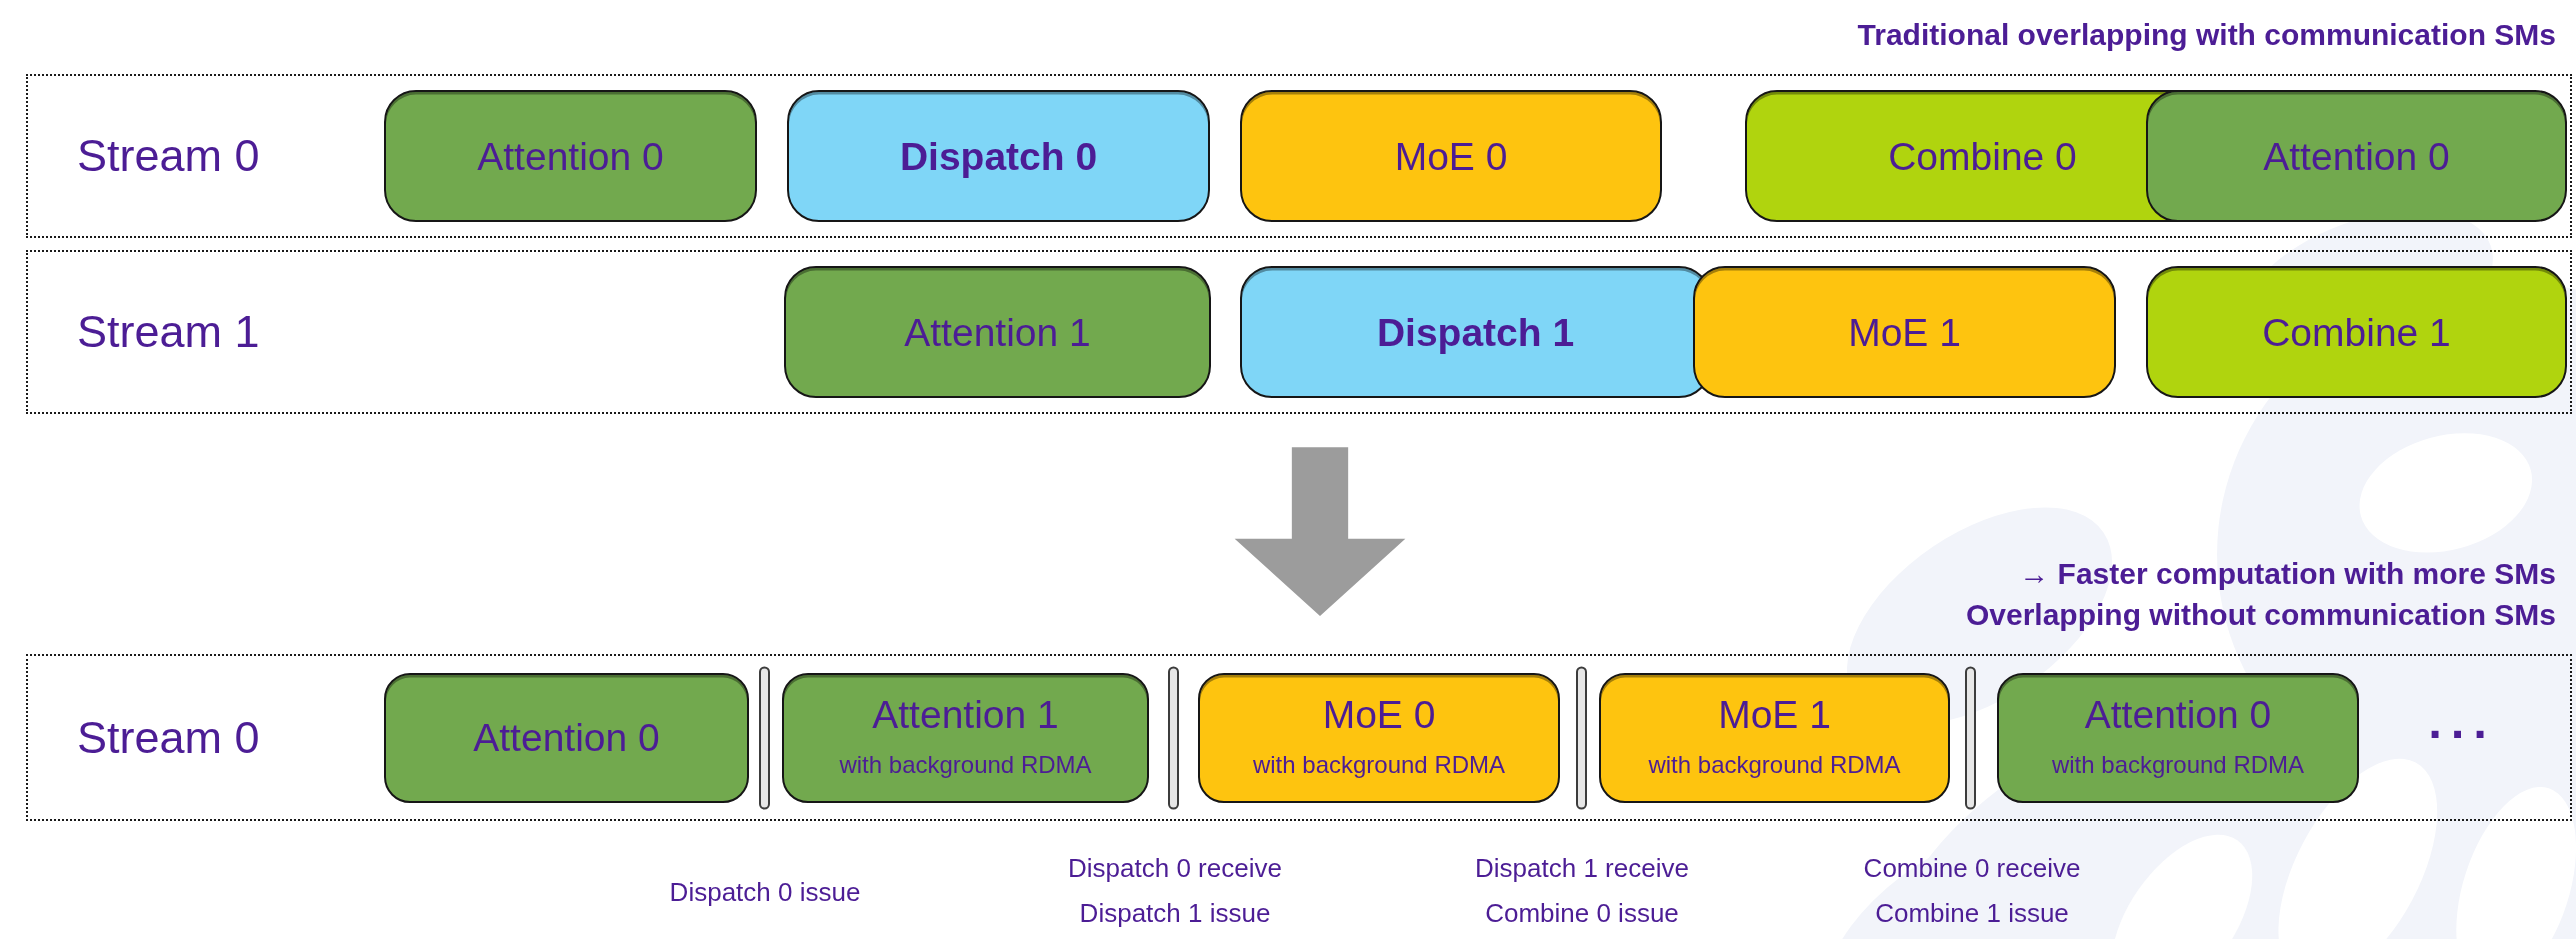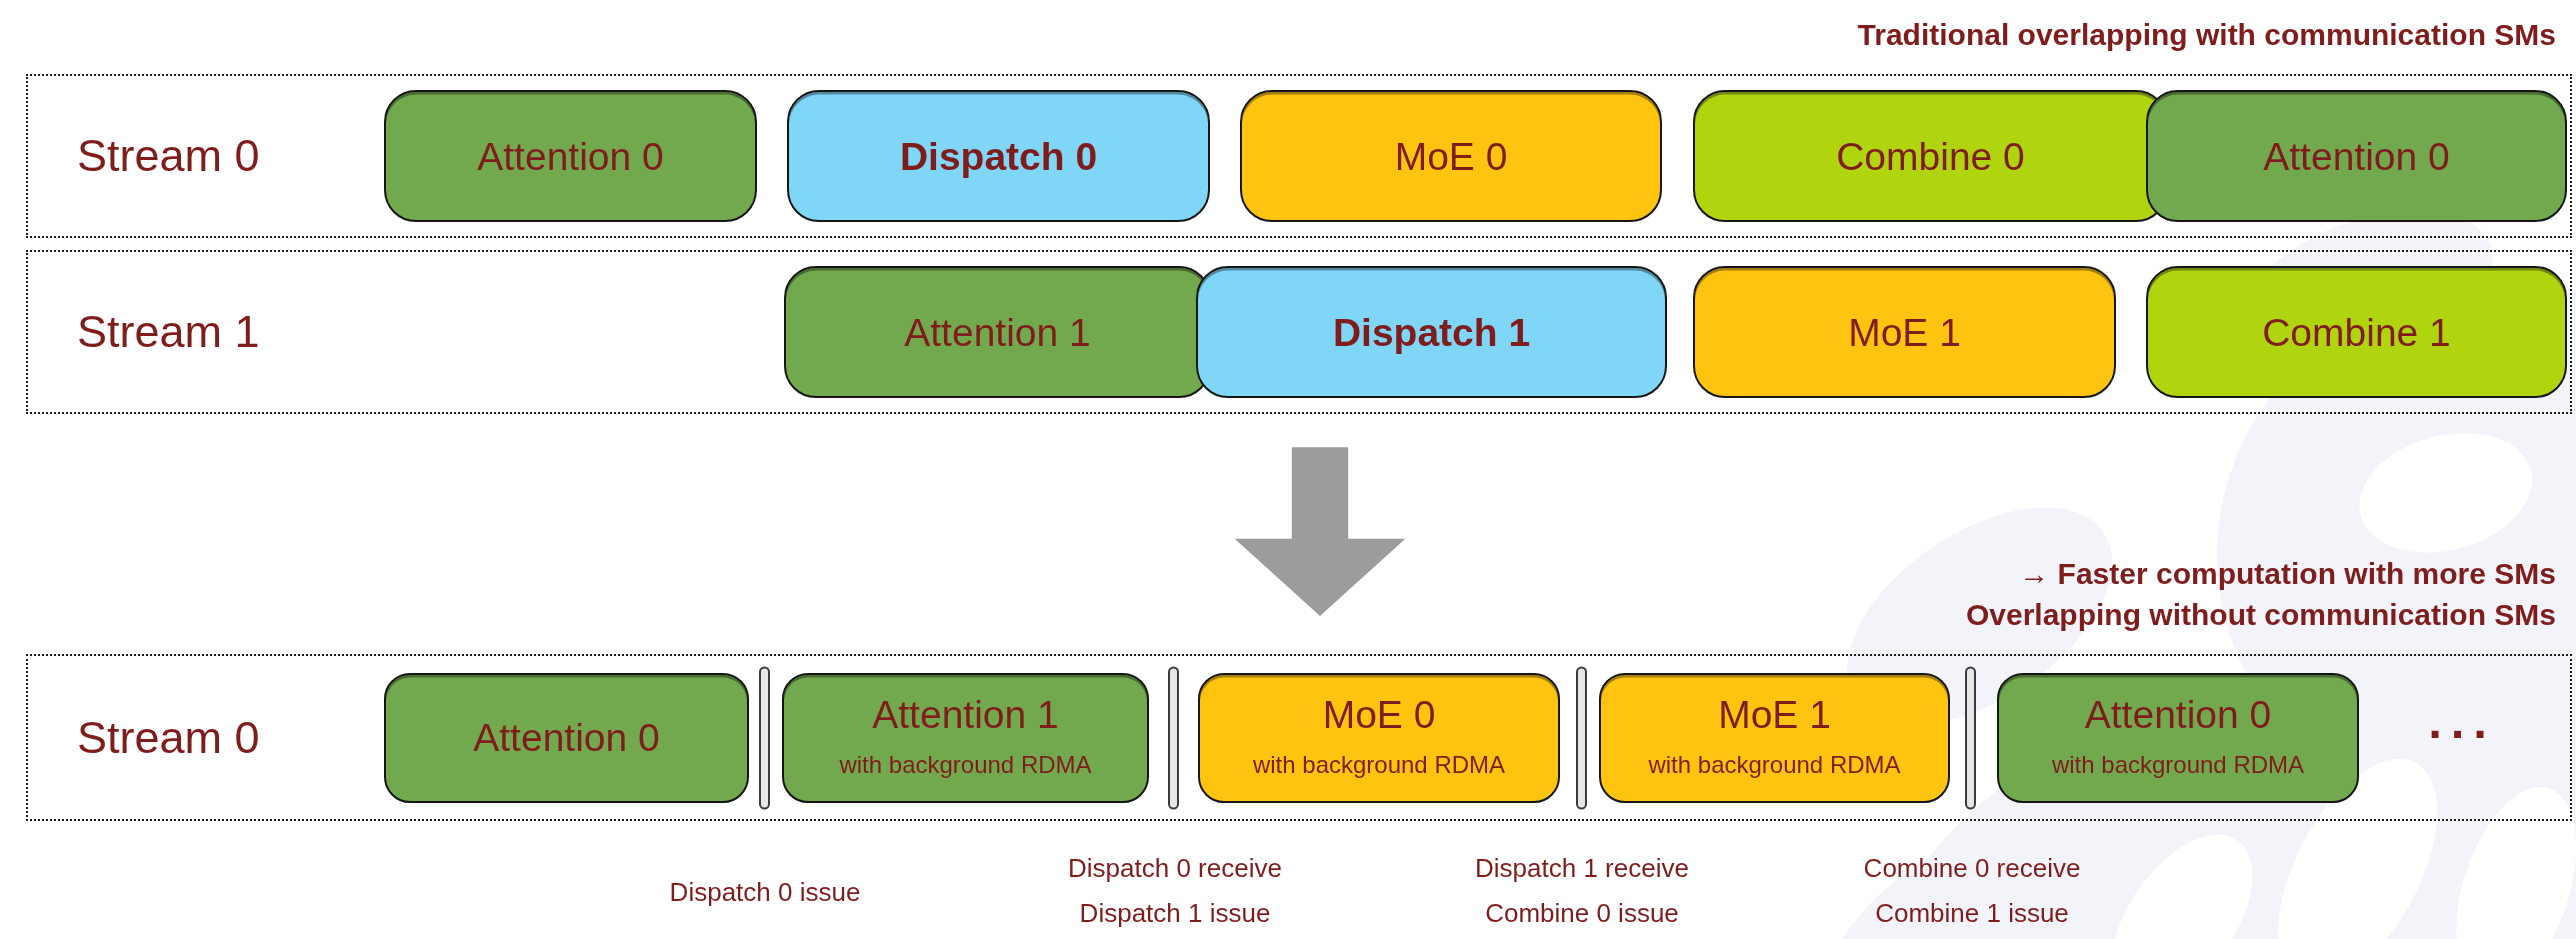--- a/index.html
+++ b/index.html
@@ -1,18 +1,18 @@
 <!DOCTYPE html>
 <html style="font-size:14px"><head>
 <meta charset="utf-8">
 <style>
   html,body { margin:0; padding:0; background:#ffffff; }
   .canvas {
     position:relative; width:2576px; height:940px; background:#ffffff;
-    overflow:hidden; font-family:"Liberation Sans", sans-serif; color:#7f1d1d;
+    overflow:hidden; font-family:"Liberation Sans", sans-serif; color:#4c1d95;
   }
   .watermark { position:absolute; left:0; top:0; pointer-events:none; }
 
   .title {
     position:absolute; right:20px; font-weight:bold; font-size:30px;
     text-align:right; line-height:41px; white-space:nowrap;
   }
   .top-title { top:14px; }
   .bottom-title { top:553px; }
 
@@ -90,34 +90,34 @@
     <div class="stream-label">Stream 0</div>
     <div class="block green" style="left:356px;width:373px">
       <span class="main">Attention 0</span>
     </div>
     <div class="block blue" style="left:759px;width:423px">
       <span class="main">Dispatch 0</span>
     </div>
     <div class="block amber" style="left:1212px;width:422px">
       <span class="main">MoE 0</span>
     </div>
-    <div class="block lime" style="left:1665px;width:475px">
+    <div class="block lime" style="left:1717px;width:475px">
       <span class="main">Combine 0</span>
     </div>
     <div class="block green" style="left:2118px;width:421px">
       <span class="main">Attention 0</span>
     </div>
   </div>
 
   <div class="row row2">
     <div class="stream-label">Stream 1</div>
     <div class="block green" style="left:756px;width:427px">
       <span class="main">Attention 1</span>
     </div>
-    <div class="block blue" style="left:1168px;width:471px">
+    <div class="block blue" style="left:1212px;width:471px">
       <span class="main">Dispatch 1</span>
     </div>
     <div class="block amber" style="left:1665px;width:423px">
       <span class="main">MoE 1</span>
     </div>
     <div class="block lime" style="left:2118px;width:421px">
       <span class="main">Combine 1</span>
     </div>
   </div>
 

